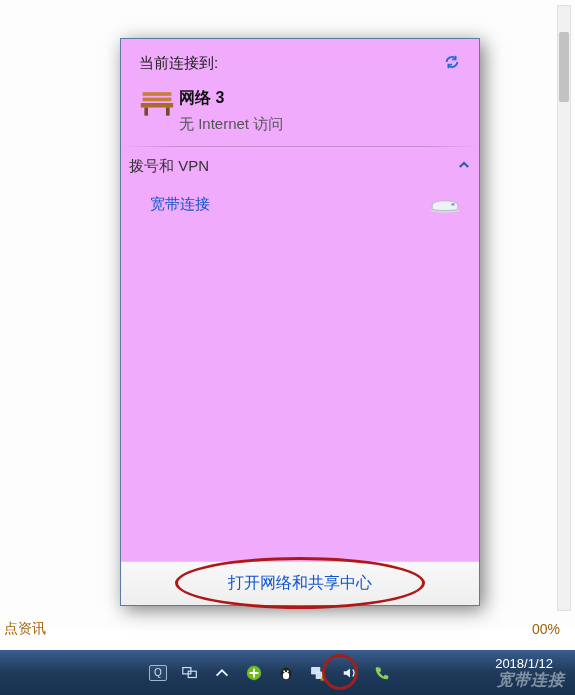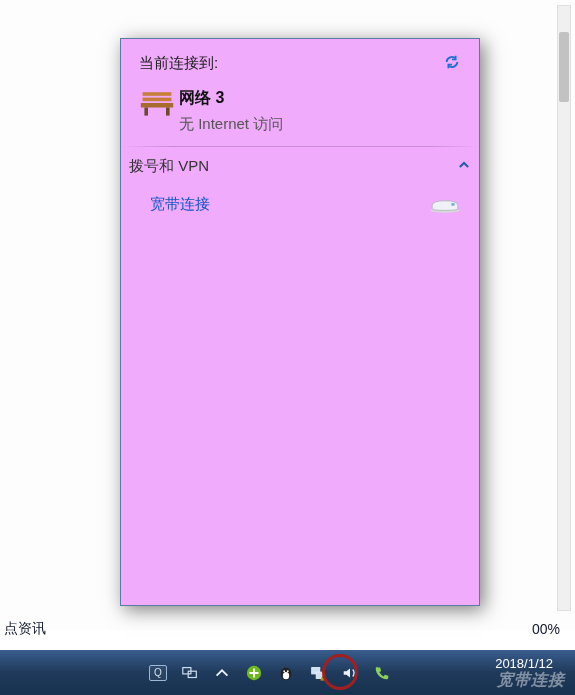--- a/index.html
+++ b/index.html
@@ -10,21 +10,21 @@
   left: 0; top: 0;
   width: 575px; height: 630px;
   background: #fdfdfd;
 }
 
 .bottom-info {
   position: absolute;
   left: 0; bottom: 56px;
   width: 560px;
   height: 20px;
-  color: #0f172a;
+  color: #a16207;
   font-size: 14px;
   display: flex;
   align-items: center;
 }
 .bottom-info .txt-left { margin-left: 4px; }
 .bottom-info .txt-right { margin-left: auto; }
 
 .scrollbar {
   position: absolute;
   right: 4px; top: 5px;
@@ -294,13 +294,17 @@
     <span class="link">宽带连接</span>
     <svg class="modem-icon" viewBox="0 0 40 24">
       <ellipse cx="20" cy="20" rx="18" ry="3" fill="#d8d8d8"></ellipse>
       <path d="M4 14 Q4 8 20 8 Q36 8 36 14 L36 18 Q36 20 20 20 Q4 20 4 18 Z" fill="#eef2f6" stroke="#aab4bd"></path>
       <rect x="28" y="11" width="4" height="3" fill="#6fa4d9"></rect>
     </svg>
   </div>
 
   <div class="popup-spacer"></div>
 
+  <div class="popup-footer">
+    <span class="link">打开网络和共享中心</span>
+    <div class="ellipse-highlight"></div>
+  </div>
 </div>
 
 </body></html>

